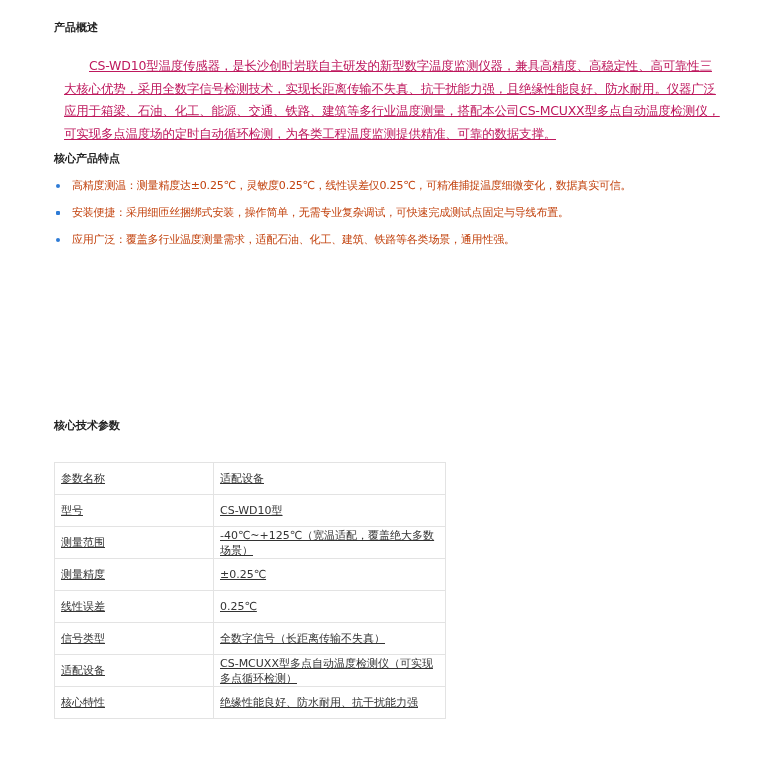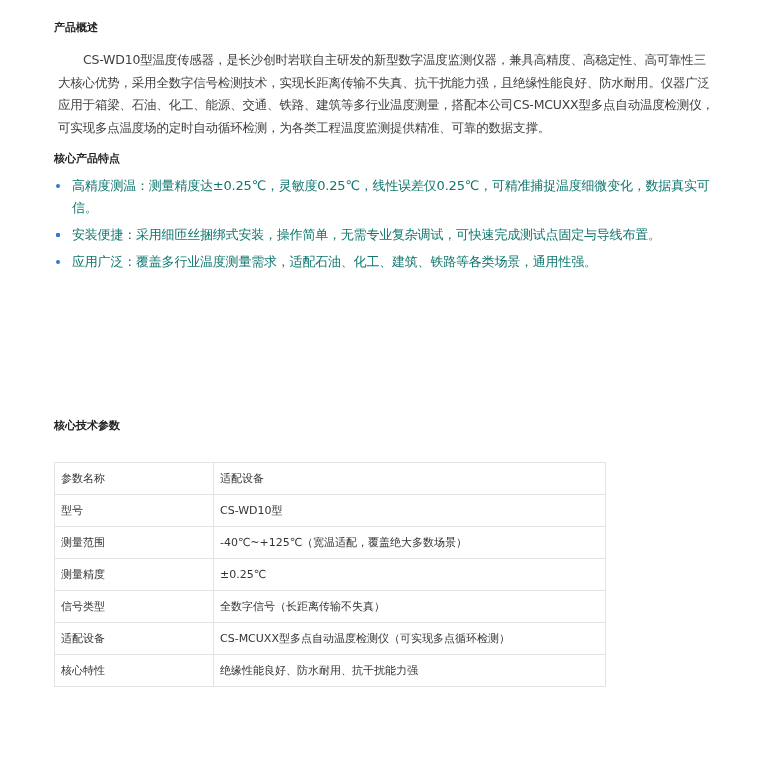--- a/index.html
+++ b/index.html
@@ -1,23 +1,23 @@
 <!DOCTYPE html>
 <html><head>
 <meta charset="utf-8">
 <style>
   html, body { margin:0; padding:0; background:#ffffff; }
   body { width:771px; height:768px; overflow:hidden; position:relative;
          font-family: "DejaVu Sans", "Liberation Sans", sans-serif; color:#333333; }
   .h2 { position:absolute; left:54px; font-size:11px; font-weight:bold; color:#222222; margin:0; line-height:24px; }
-  .para { position:absolute; left:54px; width:660px; font-size:12.5px; line-height:22.5px; color:#404040; margin:4px; text-indent:25px; letter-spacing:-0.2px; }
+  .para { position:absolute; left:54px; width:660px; font-size:12.5px; line-height:22.5px; color:#be185d; margin:10px; text-indent:25px; letter-spacing:-0.2px;text-decoration:underline; }
   ul.features { position:absolute; left:54px; top:175px; width:660px; margin:0; padding:0; list-style:none; }
-  ul.features li { position:relative; padding-left:18px; font-size:13px; line-height:22px; color:#0f766e; margin-bottom:5px; letter-spacing:-0.2px; }
+  ul.features li { position:relative; padding-left:18px; font-size:11px; line-height:22px; color:#c2410c; margin-bottom:5px; letter-spacing:-0.2px; }
   ul.features li .bullet { position:absolute; left:2px; top:9px; width:4px; height:4px; border-radius:50%; background:#2e7bd6; }
-  table.params { position:absolute; left:54px; top:462px; width:552px; border-collapse:collapse; font-size:11px; color:#333333; }
+  table.params { position:absolute; left:54px; top:462px; width:392px; border-collapse:collapse; font-size:11px; color:#333333;text-decoration:underline; }
   table.params td { border:1px solid #e3e3e3; height:31px; padding:0 6px; vertical-align:middle; }
   table.params td.c1 { width:146px; }
 </style>
 </head>
 <body>
 
 <h2 class="h2" style="top:16px;">产品概述</h2>
 <p class="para" style="top:45px;">CS-WD10型温度传感器，是长沙创时岩联自主研发的新型数字温度监测仪器，兼具高精度、高稳定性、高可靠性三大核心优势，采用全数字信号检测技术，实现长距离传输不失真、抗干扰能力强，且绝缘性能良好、防水耐用。仪器广泛应用于箱梁、石油、化工、能源、交通、铁路、建筑等多行业温度测量，搭配本公司CS-MCUXX型多点自动温度检测仪，可实现多点温度场的定时自动循环检测，为各类工程温度监测提供精准、可靠的数据支撑。</p>
 
 <h2 class="h2" style="top:147px;">核心产品特点</h2>
@@ -42,20 +42,24 @@
       </tr>
   <tr>
         <td class="c1">测量范围</td>
         <td>-40℃~+125℃（宽温适配，覆盖绝大多数场景）</td>
       </tr>
   <tr>
         <td class="c1">测量精度</td>
         <td>±0.25℃</td>
       </tr>
   <tr>
+        <td class="c1">线性误差</td>
+        <td>0.25℃</td>
+      </tr>
+  <tr>
         <td class="c1">信号类型</td>
         <td>全数字信号（长距离传输不失真）</td>
       </tr>
   <tr>
         <td class="c1">适配设备</td>
         <td>CS-MCUXX型多点自动温度检测仪（可实现多点循环检测）</td>
       </tr>
   <tr>
         <td class="c1">核心特性</td>
         <td>绝缘性能良好、防水耐用、抗干扰能力强</td>

